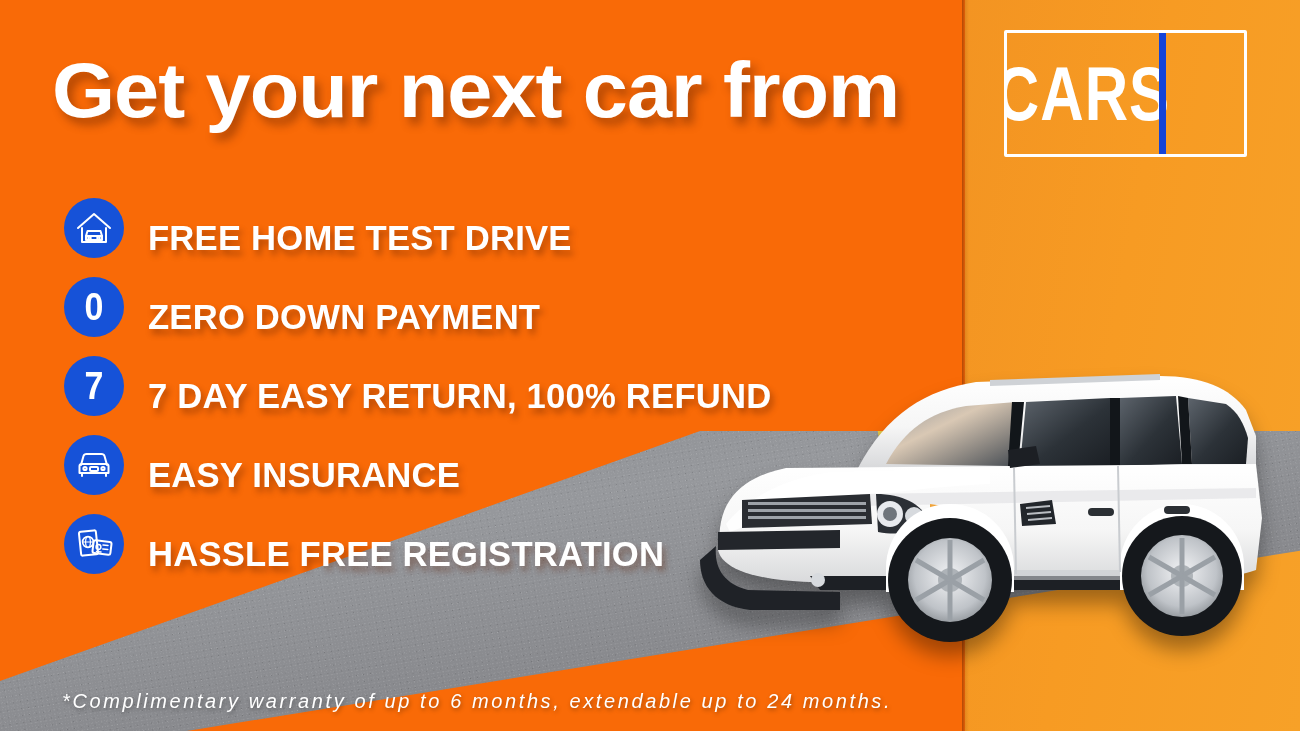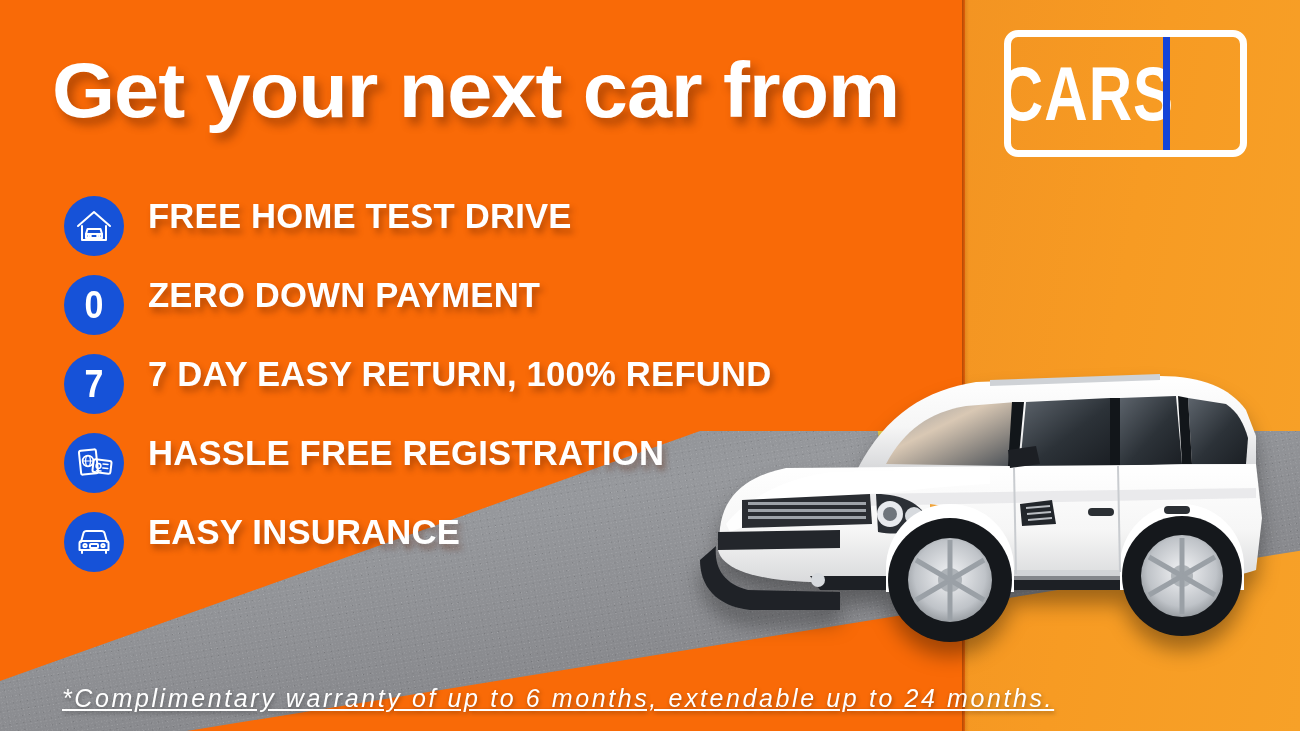--- a/index.html
+++ b/index.html
@@ -83,22 +83,22 @@
     text-shadow:5px 7px 9px rgba(90,28,0,.45);
     transform:scaleX(1.04);
     transform-origin:left center;
     white-space:nowrap;
   }
 
   
   .logo{
     position:absolute; left:1004px; top:30px;
     width:243px; height:127px;
-    border:7px solid #ffffff;
-    border-radius:14px;
+    border:3px solid #ffffff;
+    border-radius:2px;
     overflow:hidden;
     background:transparent;
   }
   .logo-inner{ position:relative; width:100%; height:100%; }
   .logo-cars{
     position:absolute; left:0; top:0; bottom:0; width:152px;
     display:flex; align-items:center; justify-content:center;
     color:#fff;
     font-size:62px; font-weight:bold;
     letter-spacing:1px;
@@ -127,21 +127,21 @@
       rgba(0,0,0,0) 14px 28px);
   }
 
   
   .features{
     position:absolute; left:64px; top:196px;
     display:flex; flex-direction:column;
     gap:17px;
   }
   .feature{
-    display:flex; align-items:flex-start;
+    display:flex; align-items:flex-end;
     height:62px;
   }
   .badge{
     width:60px; height:60px; flex:0 0 60px;
     border-radius:50%;
     background:#1652D8;
     display:flex; align-items:center; justify-content:center;
     color:#fff;
   }
   .badge svg{ display:block; }
@@ -157,28 +157,27 @@
     letter-spacing:.2px;
     white-space:nowrap;
     text-shadow:3px 5px 6px rgba(90,28,0,.42);
     transform:scaleX(.99);
     transform-origin:left center;
   }
 
   
   .footnote{
     position:absolute; left:62px; bottom:18px;
-    font-size:25px;
+    font-size:20px;
     font-style:italic;
     font-weight:300;
     color:#fff;
     letter-spacing:2.6px;
     white-space:nowrap;
     text-shadow:1px 2px 4px rgba(0,0,0,.35);
-    text-decoration:underline;
   }
 
   
   .car{
     position:absolute; left:690px; top:318px;
     width:600px; height:340px;
   }
   .car svg{ display:block; width:100%; height:100%;
     filter:drop-shadow(0 14px 10px rgba(0,0,0,.35)); }
 </style>
@@ -350,50 +349,50 @@
       <div class="badge">
         <span class="badge-num">7</span>
       </div>
       <div class="feature-label">7 DAY EASY RETURN, 100% REFUND</div>
     </div>
 
 
     <div class="feature">
       <div class="badge">
         <svg width="40" height="40" viewBox="0 0 40 40" fill="none" stroke="#fff" stroke-width="2" stroke-linecap="round" stroke-linejoin="round">
+          <path d="M7 20 L9.5 11 C10 9.5 11 9 12.5 9 L27.5 9 C29 9 30 9.5 30.5 11 L33 20"></path>
+          <path d="M5.5 21 C5.5 19.5 6.5 19 8 19 L32 19 C33.5 19 34.5 19.5 34.5 21 L34.5 28 L5.5 28 Z"></path>
+          <line x1="8" y1="28" x2="8" y2="31"></line>
+          <line x1="32" y1="28" x2="32" y2="31"></line>
+          <circle cx="11" cy="23.5" r="1.6"></circle>
+          <circle cx="29" cy="23.5" r="1.6"></circle>
+          <rect x="16" y="22" width="8" height="4" rx="1"></rect>
+        </svg>
+      </div>
+      <div class="feature-label">EASY INSURANCE</div>
+    </div>
+
+    <div class="feature">
+      <div class="badge">
+        <svg width="40" height="40" viewBox="0 0 40 40" fill="none" stroke="#fff" stroke-width="2" stroke-linecap="round" stroke-linejoin="round">
           <rect x="6" y="7" width="17" height="24" rx="2" transform="rotate(-6 14.5 19)"></rect>
           <circle cx="14" cy="18" r="5.4" stroke-width="1.6"></circle>
           <g stroke-width="1.2">
             <line x1="8.6" y1="18" x2="19.4" y2="18"></line>
             <ellipse cx="14" cy="18" rx="2.4" ry="5.4"></ellipse>
           </g>
           <rect x="19" y="17" width="18" height="13" rx="2" transform="rotate(7 28 23.5)"></rect>
           <circle cx="24.5" cy="23" r="2.4" stroke-width="1.5"></circle>
           <g stroke-width="1.5">
             <line x1="29" y1="21" x2="34" y2="21.5"></line>
             <line x1="28.8" y1="25" x2="33.8" y2="25.5"></line>
             <line x1="22.5" y1="27.5" x2="27" y2="28"></line>
           </g>
         </svg>
       </div>
       <div class="feature-label">HASSLE FREE REGISTRATION</div>
     </div>
 
-    <div class="feature">
-      <div class="badge">
-        <svg width="40" height="40" viewBox="0 0 40 40" fill="none" stroke="#fff" stroke-width="2" stroke-linecap="round" stroke-linejoin="round">
-          <path d="M7 20 L9.5 11 C10 9.5 11 9 12.5 9 L27.5 9 C29 9 30 9.5 30.5 11 L33 20"></path>
-          <path d="M5.5 21 C5.5 19.5 6.5 19 8 19 L32 19 C33.5 19 34.5 19.5 34.5 21 L34.5 28 L5.5 28 Z"></path>
-          <line x1="8" y1="28" x2="8" y2="31"></line>
-          <line x1="32" y1="28" x2="32" y2="31"></line>
-          <circle cx="11" cy="23.5" r="1.6"></circle>
-          <circle cx="29" cy="23.5" r="1.6"></circle>
-          <rect x="16" y="22" width="8" height="4" rx="1"></rect>
-        </svg>
-      </div>
-      <div class="feature-label">EASY INSURANCE</div>
-    </div>
-
   </div>
 
   <div class="footnote">*Complimentary warranty of up to 6 months, extendable up to 24 months.</div>
 
 </div>
 
 </body></html>

